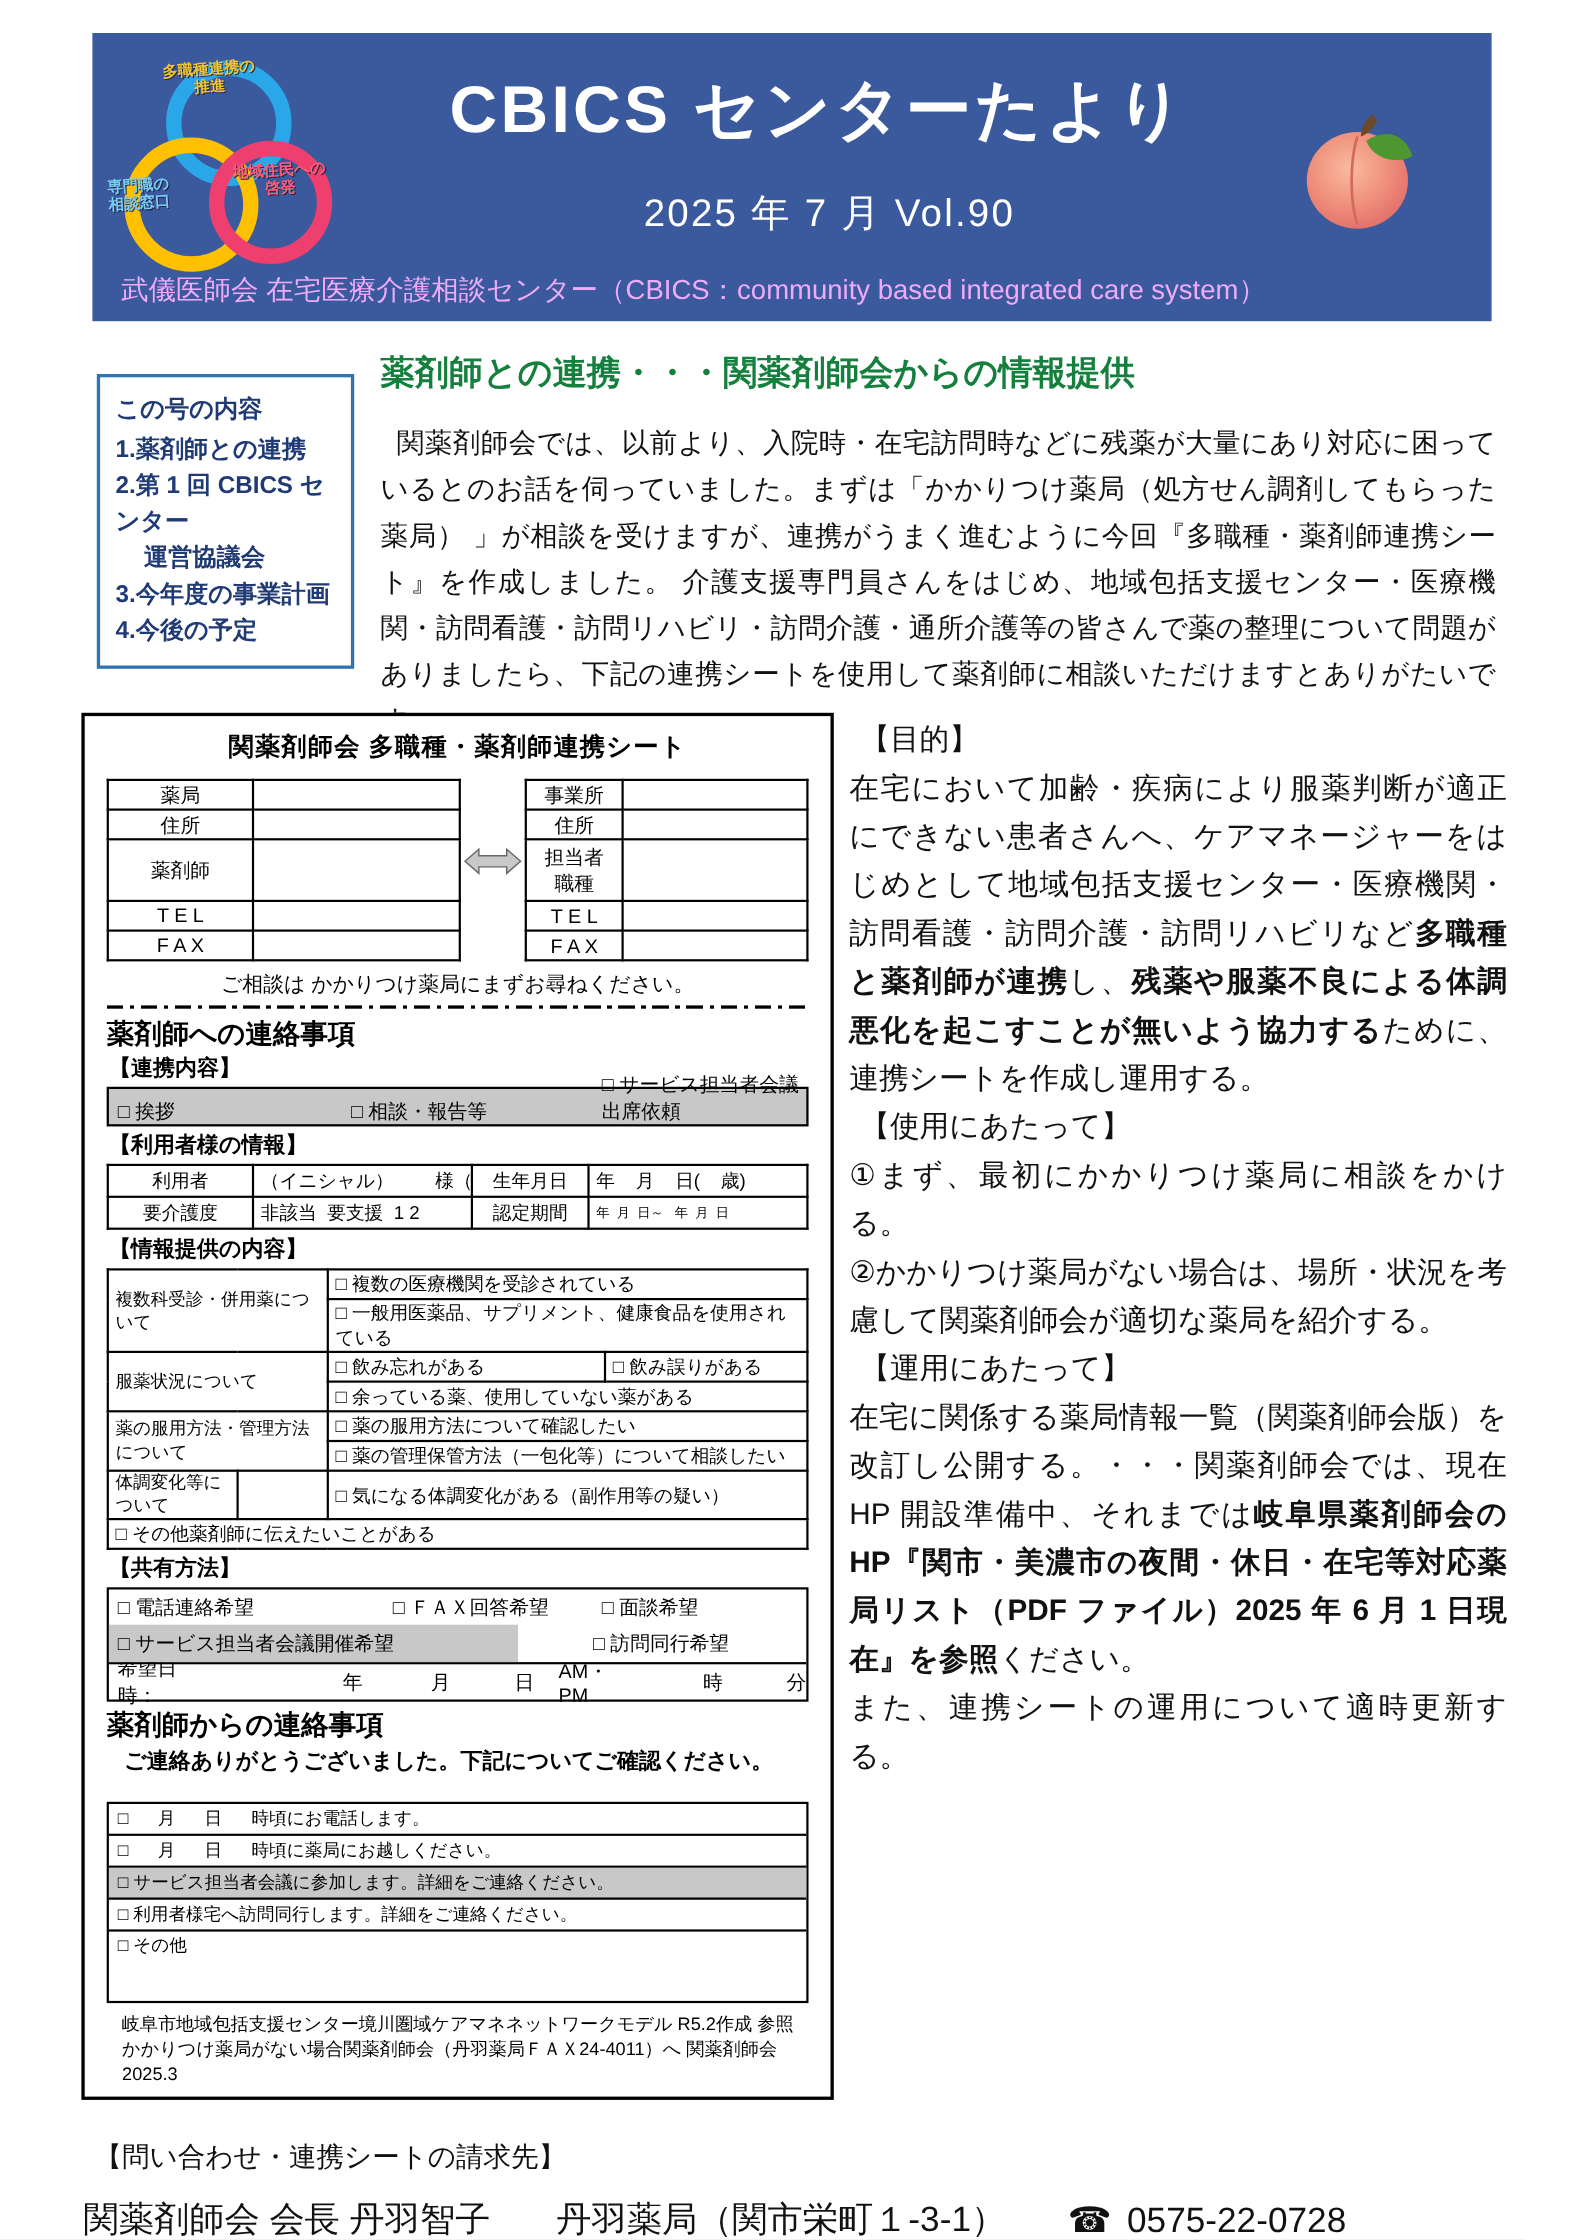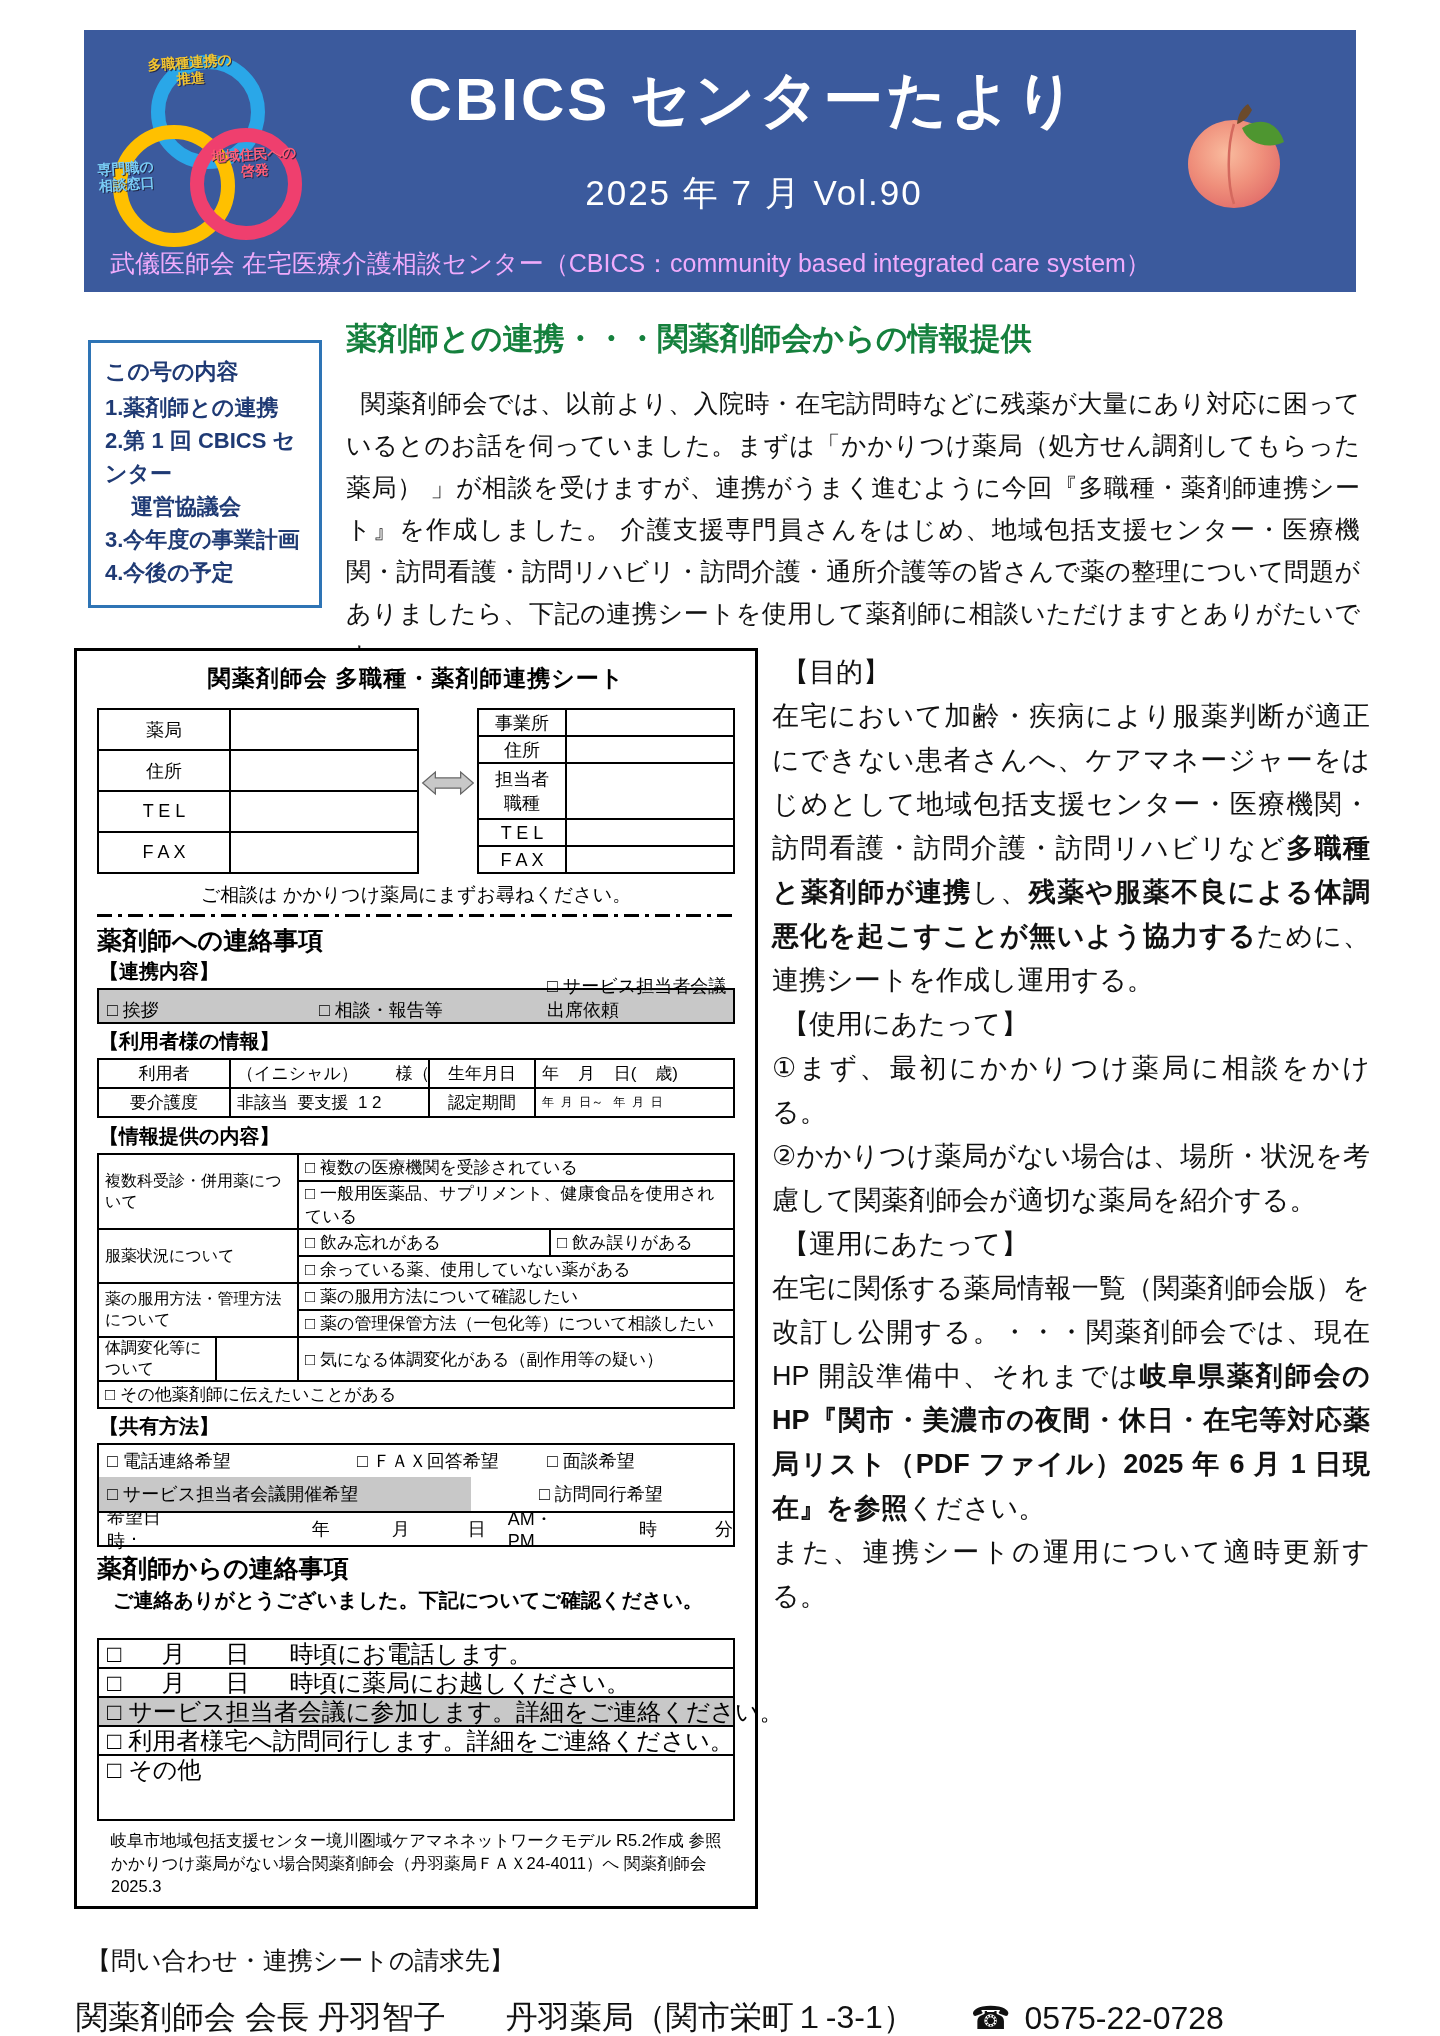--- a/index.html
+++ b/index.html
@@ -67,21 +67,21 @@
   .info-table td.lab{font-size:16px;}
   .share-block{border:2px solid #000;margin-bottom:6px;font-size:18px;}
   .share-r1{display:flex;align-items:center;height:32px;}
   .share-r1 .s0{width:250px;padding-left:8px;} .share-r1 .s1{width:190px;} .share-r1 .s2{flex:1;}
   .share-r2{position:relative;height:34px;display:flex;align-items:center;}
   .share-r2 .gray{position:absolute;left:0;top:0;width:372px;height:100%;background:#c8c8c8;}
   .share-r2 .s0{position:relative;padding-left:8px;z-index:1;}
   .share-r2 .s1{position:absolute;left:440px;z-index:1;}
   .share-r3{display:flex;align-items:center;height:32px;border-top:2px solid #000;padding-left:8px;}
   .share-r3 .u{display:inline-block;}
-  .reply-block{border:2px solid #000;margin-bottom:8px;font-size:24px;margin-top:24px;}
+  .reply-block{border:2px solid #000;margin-bottom:8px;font-size:16px;margin-top:24px;}
   .reply-row{height:27px;line-height:27px;padding-left:8px;border-bottom:2px solid #000;white-space:pre;}
   .reply-row.gray{background:#c8c8c8;}
   .reply-row.last{border-bottom:none;}
   .reply-pad{height:36px;}
   .footnote{text-align:center;font-size:16.5px;line-height:23px;}
   .footnote.f2{text-align:left;padding-left:14px;}
 
   
   .rightcol{position:absolute;left:772px;top:650px;width:598px;font-size:27px;line-height:44px;
             text-align:justify;color:#111;}
@@ -150,20 +150,24 @@
 
     <div class="top-tables">
       <table class="ptable">
         <tbody>
             <tr class="r-s">
               <td class="lab">薬局</td>
               <td></td>
             </tr>
         <tr class="r-s">
               <td class="lab">住所</td>
+              <td></td>
+            </tr>
+        <tr class="r-t">
+              <td class="lab">薬剤師</td>
               <td></td>
             </tr>
         <tr class="r-s">
               <td class="lab">T E L</td>
               <td></td>
             </tr>
         <tr class="r-s">
               <td class="lab">F A X</td>
               <td></td>
             </tr>

